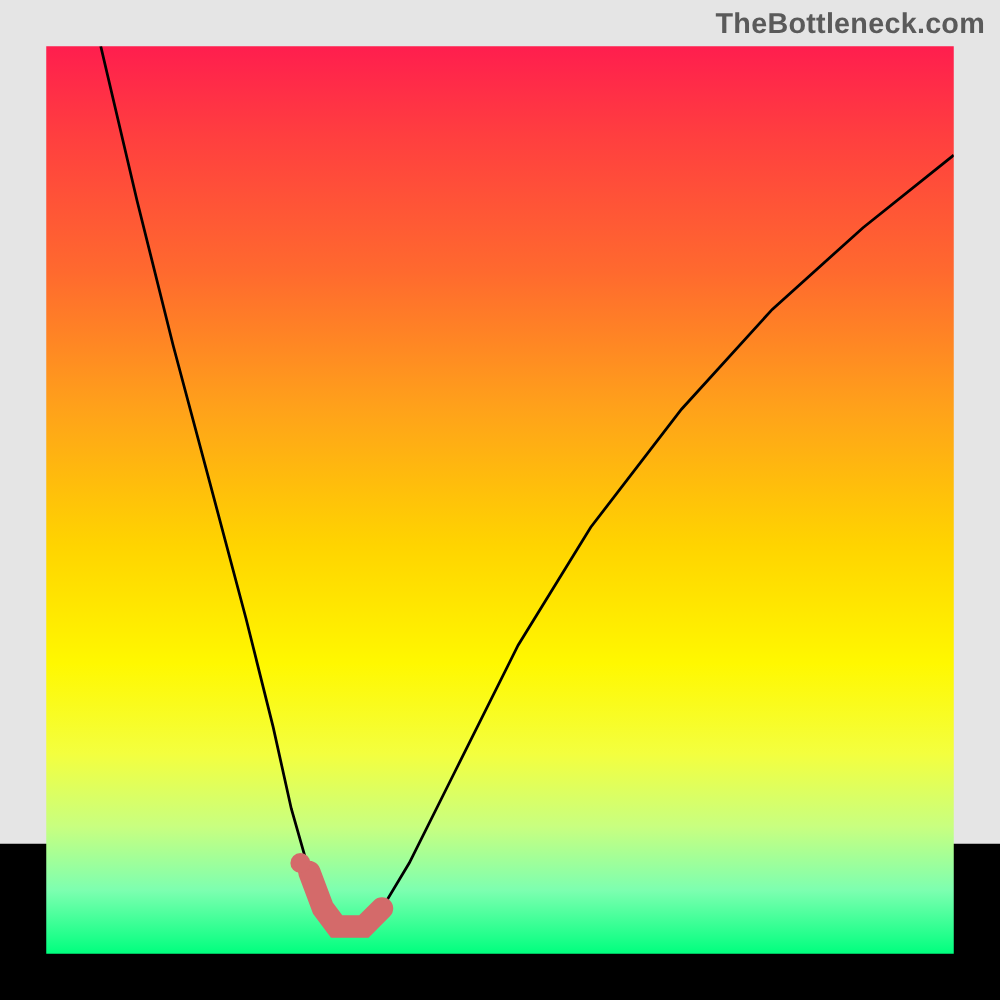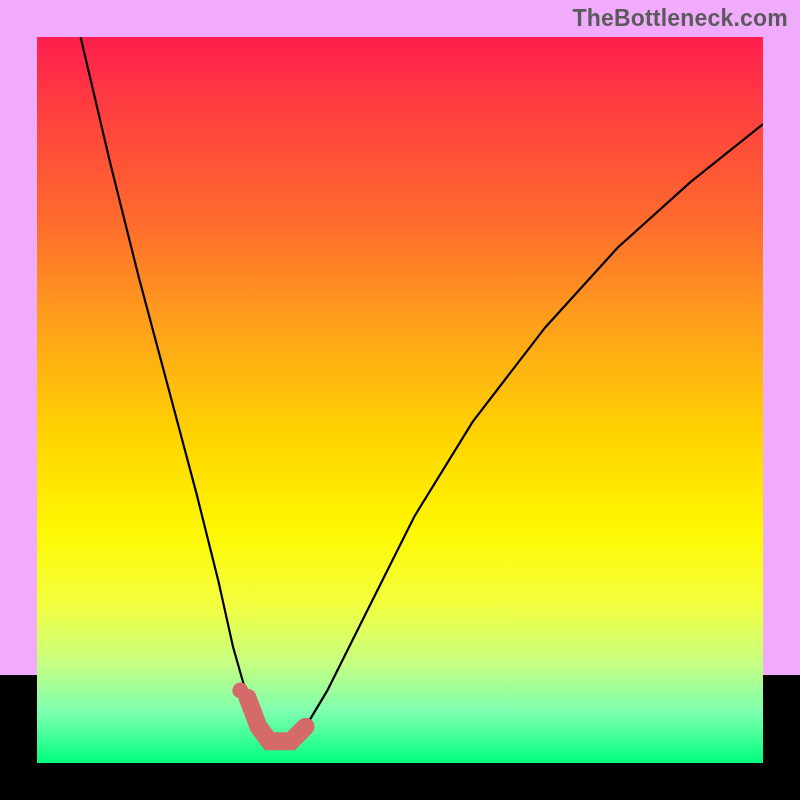--- a/index.html
+++ b/index.html
@@ -1,21 +1,21 @@
 <!DOCTYPE html>
 <html><head>
 <meta charset="utf-8">
 <style>
   * { margin: 0; padding: 0; box-sizing: border-box; }
   html, body { width: 800px; height: 800px; overflow: hidden; background: #000; }
   .frame {
     position: absolute;
     top: 0; left: 0;
     width: 800px; height: 675px;
-    background: #f0abfc;
+    background: #e5e5e5;
   }
   .plot {
     position: absolute;
     top: 37px;
     left: 37px;
     width: 726px;
     height: 726px;
     background: linear-gradient(to bottom,
       #ff1e4e 0%,
       #ff3f3f 10%,

